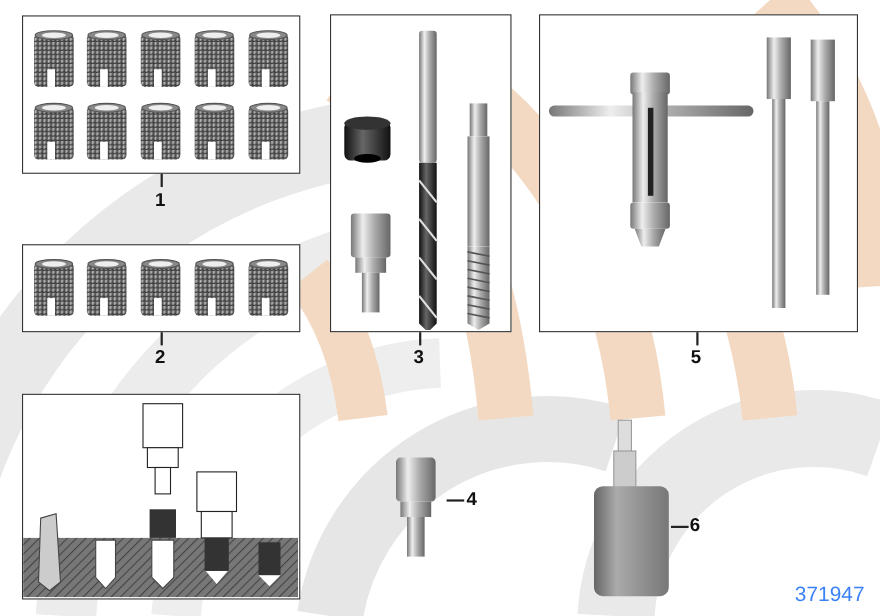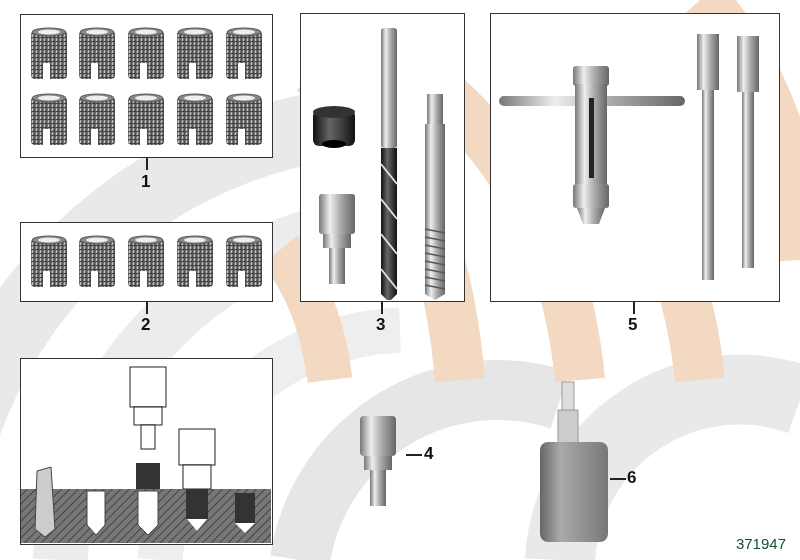--- a/index.html
+++ b/index.html
@@ -2,21 +2,21 @@
 <html><head>
 <meta charset="utf-8">
 <style>
   html,body{margin:0;padding:0;}
   body{width:800px;height:560px;position:relative;overflow:hidden;background:#fff;font-family:"Liberation Sans",sans-serif;}
   .bg{position:absolute;left:0;top:0;width:800px;height:560px;z-index:0;}
   .panel{position:absolute;border:1.5px solid #333;background:#fff;z-index:2;box-sizing:border-box;}
   .callout{position:absolute;font-weight:bold;font-size:17px;color:#111;z-index:3;}
   .leader{position:absolute;background:#222;z-index:3;}
   .part{position:absolute;z-index:4;}
-  .ref{position:absolute;right:14px;bottom:8px;font-size:15px;color:#14532d;z-index:3;}
+  .ref{position:absolute;right:14px;bottom:8px;font-size:19px;color:#3b82f6;z-index:3;}
 </style>
 </head>
 <body>
 
 <svg class="bg" viewBox="0 0 800 560">
   <g fill="none" stroke-linecap="butt">
     <path d="M -60 560 A 460 460 0 0 1 400 120" stroke="#e9e9e9" stroke-width="70"></path>
     <path d="M 60 560 A 360 360 0 0 1 400 220" stroke="#ececec" stroke-width="55"></path>
     <path d="M 160 560 A 250 250 0 0 1 400 330" stroke="#eeeeee" stroke-width="45"></path>
     <path d="M 300 560 A 200 200 0 0 1 560 400" stroke="#e6e6e6" stroke-width="60"></path>

